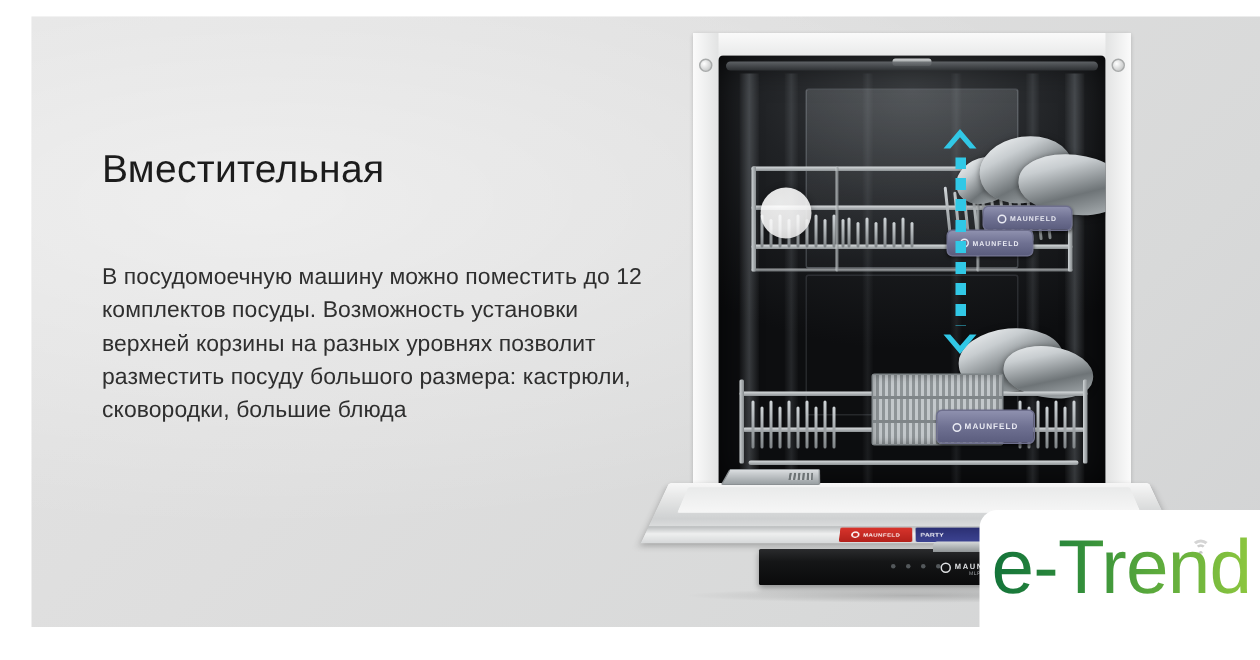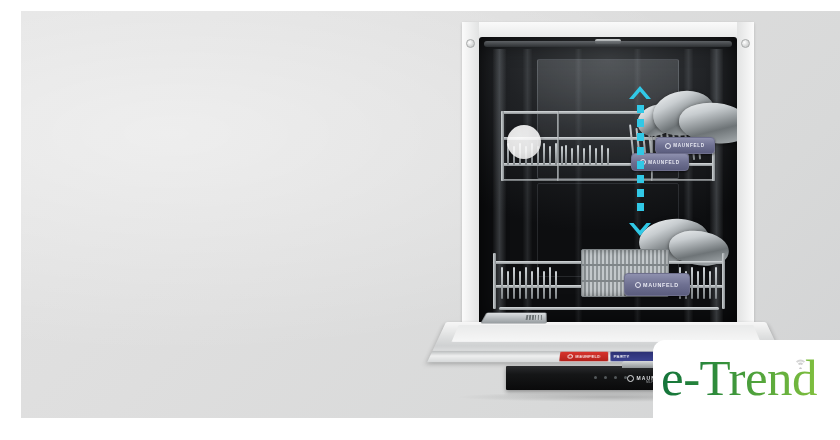--- a/index.html
+++ b/index.html
@@ -239,21 +239,21 @@
 
   
   .logo-card{
     position:absolute;left:653px;top:340px;width:187px;height:100px;z-index:20;
     background:#ffffff;border-radius:12px 0 0 0;
   }
   .logo-wrap{
     position:absolute;left:8px;top:10px;width:172px;height:56px;
   }
   .logo-text{
-    font-family:Liberation Serif, serif;
+    font-family:Liberation Sans, sans-serif;
     font-size:51px;line-height:56px;font-weight:400;letter-spacing:-.5px;
     background:linear-gradient(90deg,#13733a 0%,#2f8c3b 32%,#5aa93c 62%,#8cc63f 100%);
     -webkit-background-clip:text;background-clip:text;color:transparent;
     -webkit-text-fill-color:transparent;white-space:nowrap;
   }
   .wifi{
     position:absolute;left:131px;top:6px;width:17px;height:13px;opacity:.55;
   }
 
   
@@ -263,20 +263,24 @@
     z-index:3;
   }
 </style>
 </head>
 <body>
 
 <div id="stage">
 
   <div class="canvas"></div>
 
+  <div class="textcol">
+    <h1 class="headline">Вместительная</h1>
+    <p class="body-copy">В посудомоечную машину можно поместить до 12 комплектов посуды. Возможность установки верхней корзины на разных уровнях позволит разместить посуду большого размера: кастрюли, сковородки, большие блюда</p>
+  </div>
 
   <div class="floor-shadow"></div>
 
   <div class="dw">
 
     <div class="cab">
       <div class="cab-top"></div>
       <div class="cab-side-l"></div>
       <div class="cab-side-r"></div>
       <div class="screw l"></div>

